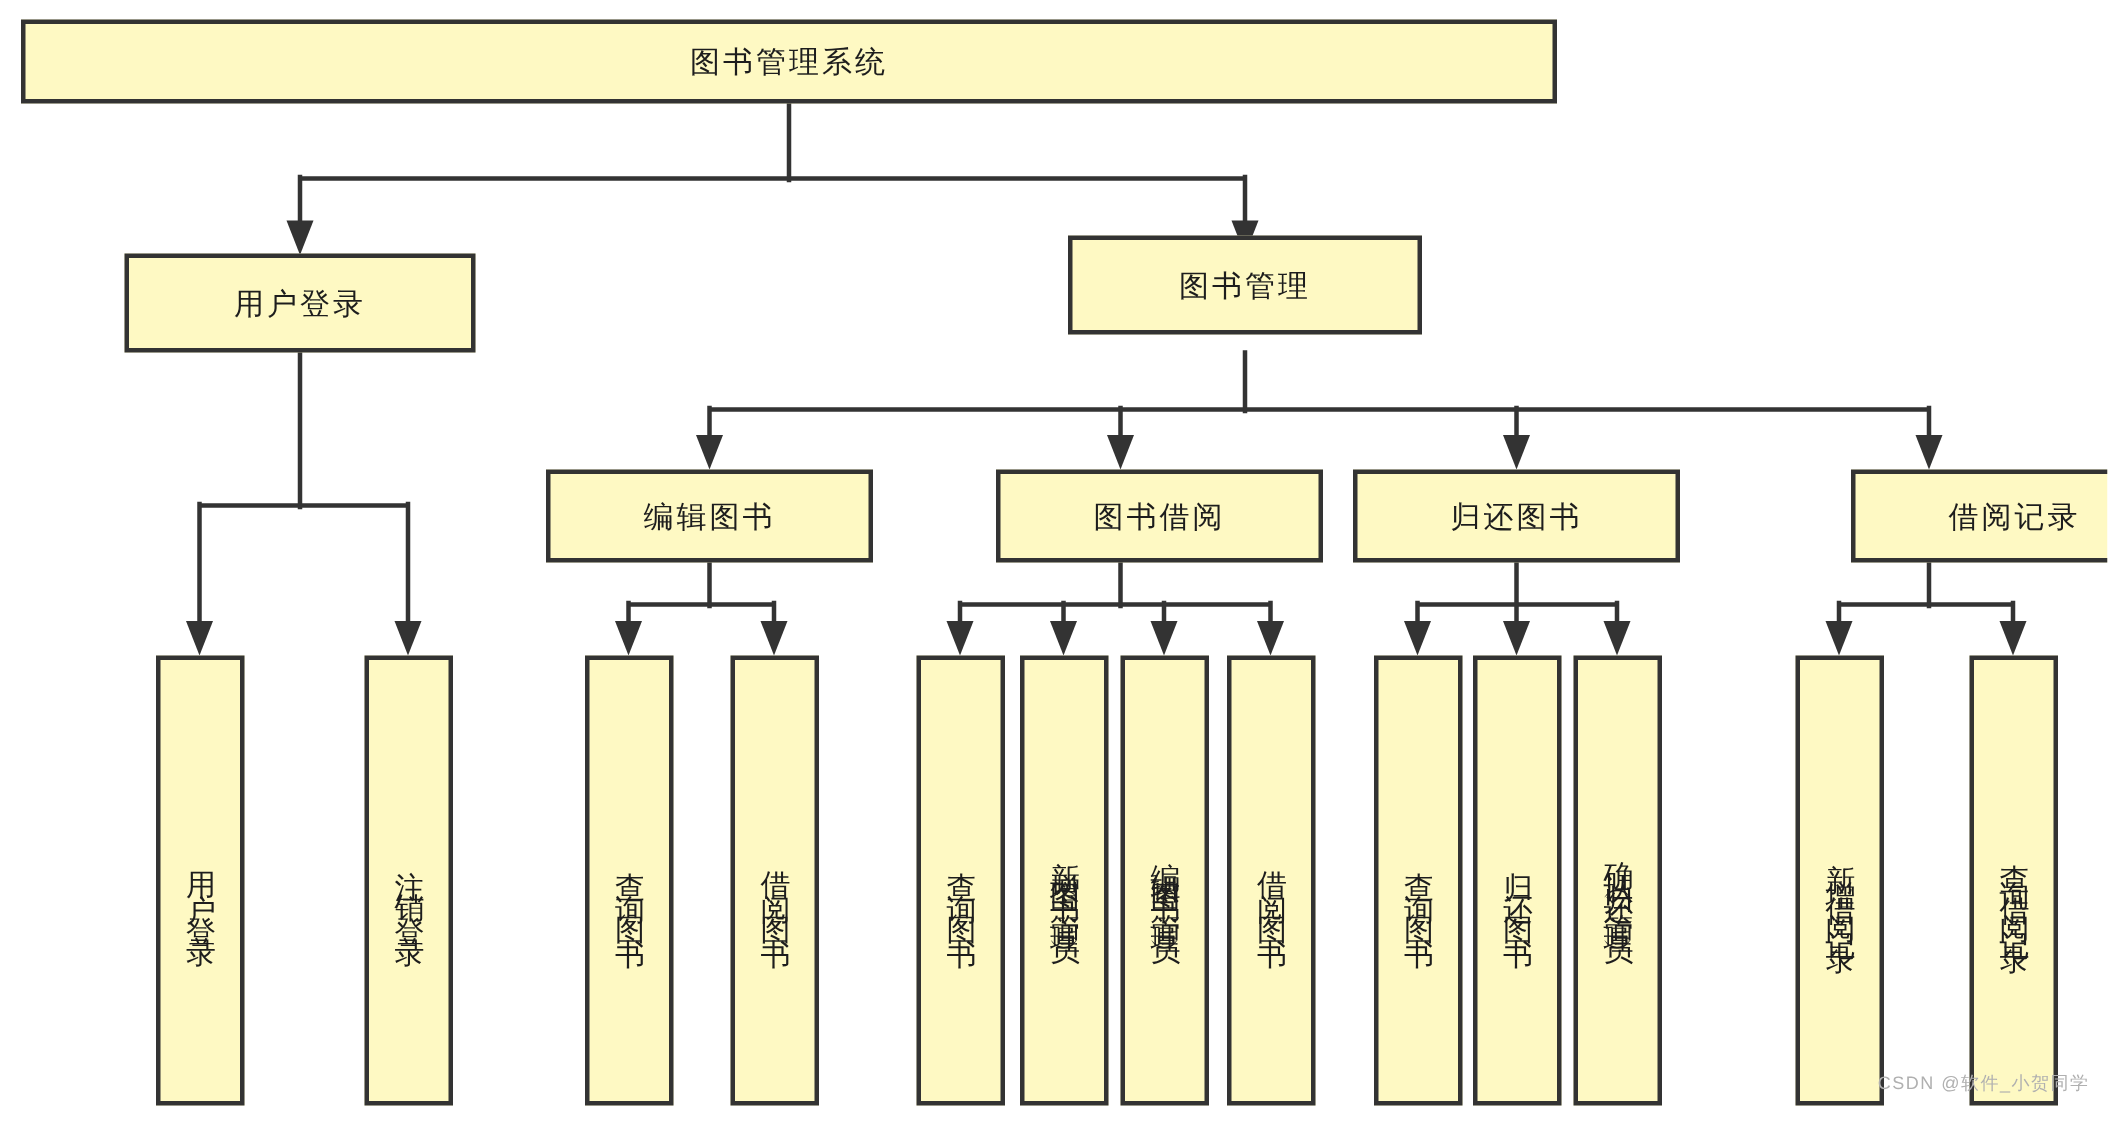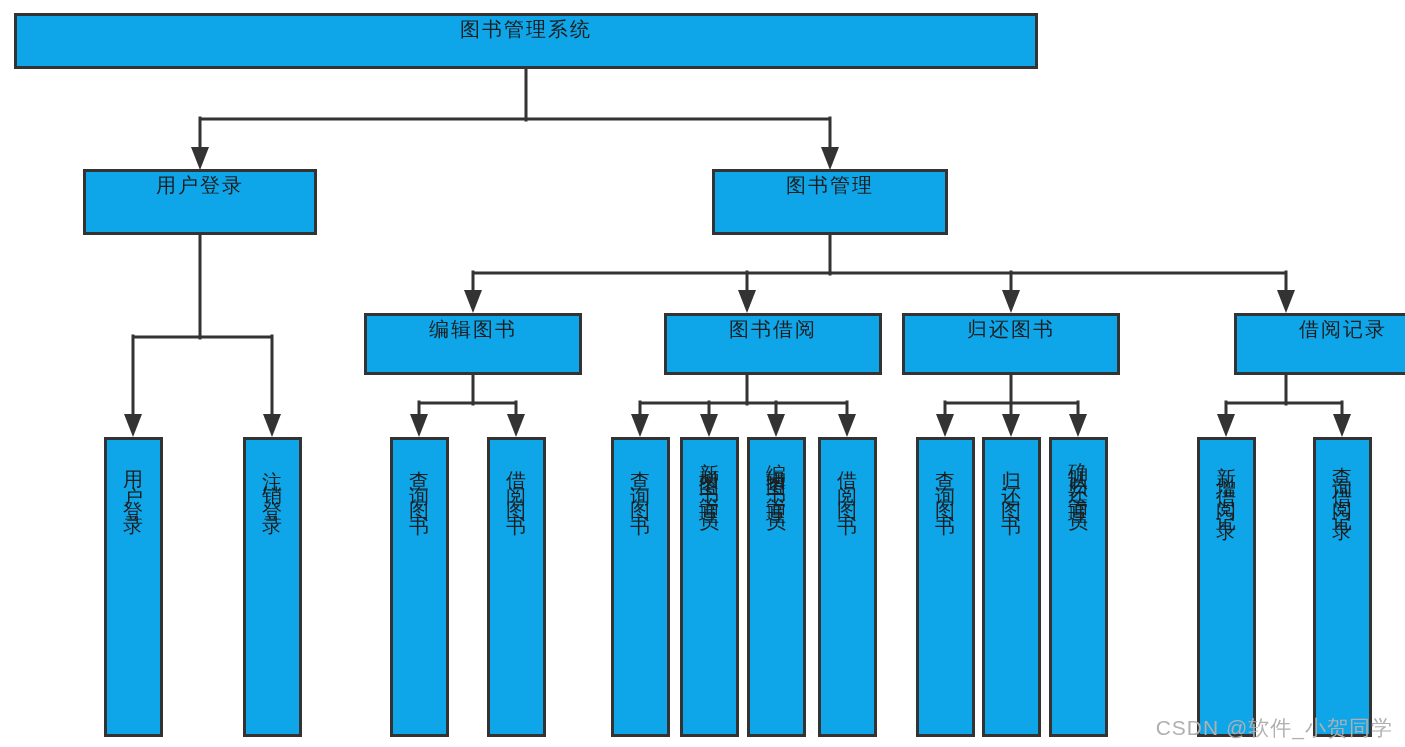--- a/index.html
+++ b/index.html
@@ -2,33 +2,33 @@
 <html><head>
 <meta charset="utf-8">
 <style>
   html,body{margin:0;padding:0;background:#ffffff;}
   .canvas{
     position:relative;width:1405px;height:747px;background:#ffffff;overflow:hidden;
     font-family:"Liberation Sans","DejaVu Sans",sans-serif;color:#1d1d1d;
   }
   svg.wires{position:absolute;left:0;top:0;width:1405px;height:747px;}
   .box{
-    position:absolute;box-sizing:border-box;background:#0ea5e9;
-    border:3px solid #333333;display:flex;justify-content:center;
+    position:absolute;box-sizing:border-box;background:#fef9c3;
+    border:3px solid #333333;display:flex;align-items:center;justify-content:center;
   }
   .hlabel{font-size:20px;letter-spacing:2px;white-space:nowrap;}
   .leaf span{
     writing-mode:vertical-rl;text-orientation:mixed;
     font-size:20px;line-height:1;white-space:nowrap;
   }
   .v-s span{letter-spacing:15px;padding-top:15px;}
   .v-m span{letter-spacing:11px;padding-top:11px;}
   .v-l span{letter-spacing:7px;padding-top:7px;}
   .watermark{
-    position:absolute;right:12px;top:714px;font-size:21px;color:#b0b0b0;
+    position:absolute;right:12px;top:714px;font-size:12px;color:#b0b0b0;
     letter-spacing:1px;white-space:nowrap;
   }
 </style>
 </head>
 <body>
 
 <div class="canvas">
 
   <svg class="wires" viewBox="0 0 1405 747" aria-hidden="true">
     <path fill="none" stroke="#333333" stroke-width="3" stroke-linecap="square" d="
@@ -62,21 +62,21 @@
     </g>
   </svg>
 
   <div class="box" style="left:14px;top:13px;width:1024px;height:56px;">
     <span class="hlabel">图书管理系统</span>
   </div>
 
   <div class="box" style="left:83px;top:169px;width:234px;height:66px;">
     <span class="hlabel">用户登录</span>
   </div>
-  <div class="box" style="left:712px;top:169px;width:236px;height:66px;">
+  <div class="box" style="left:712px;top:157px;width:236px;height:66px;">
     <span class="hlabel">图书管理</span>
   </div>
 
   <div class="box" style="left:364px;top:313px;width:218px;height:62px;">
     <span class="hlabel">编辑图书</span>
   </div>
   <div class="box" style="left:664px;top:313px;width:218px;height:62px;">
     <span class="hlabel">图书借阅</span>
   </div>
   <div class="box" style="left:902px;top:313px;width:218px;height:62px;">

